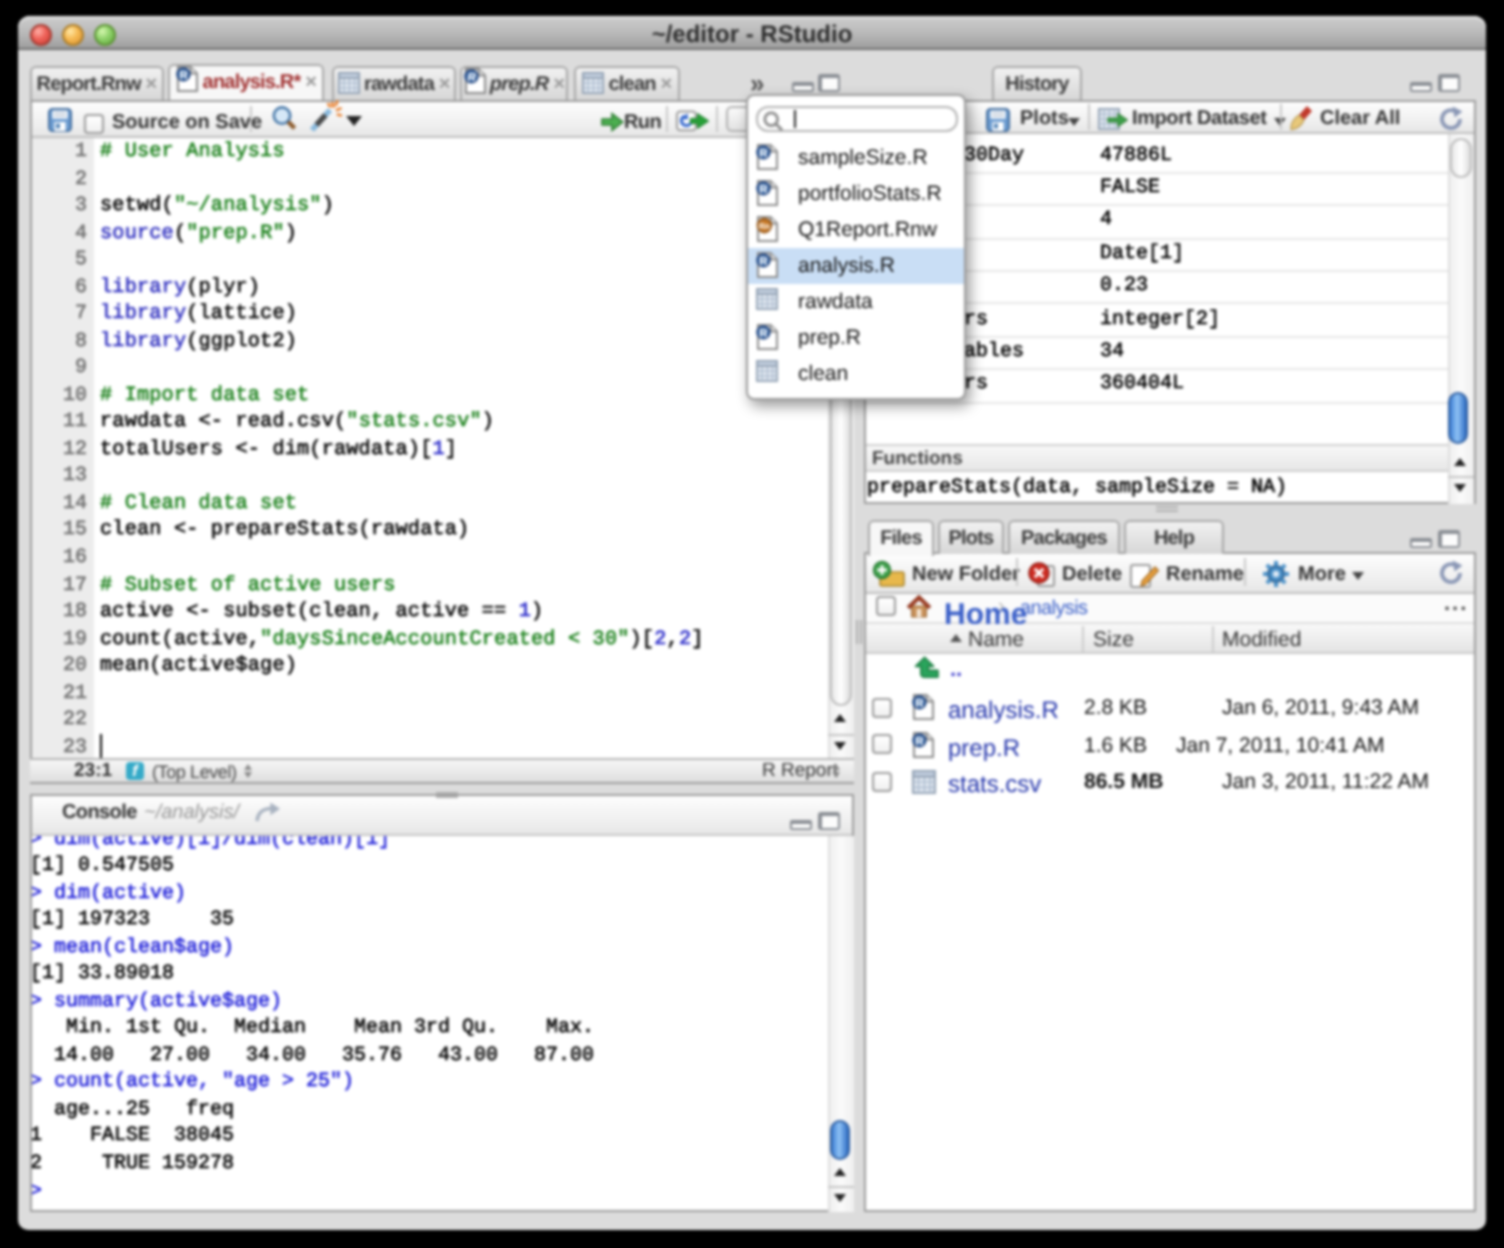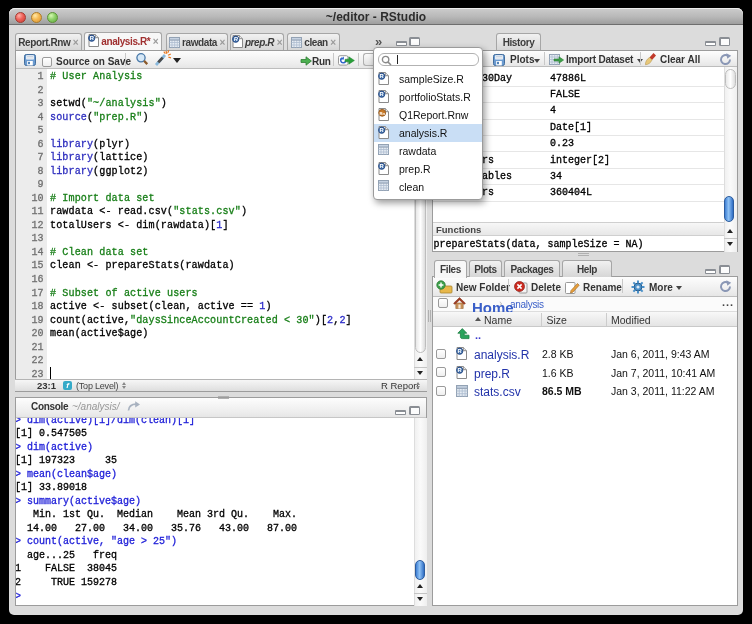--- a/index.html
+++ b/index.html
@@ -430,21 +430,21 @@
 <div class="frow" style="left:611px;top:348px;font-size:10.5px;">Jan 6, 2011, 9:43 AM</div>
 <div class="cb" style="left:436px;top:367px;"></div>
 <svg class="abs" style="left:456px;top:365.5px;" width="11" height="13" viewBox="0 0 11 13">
       <path d="M1 .5h6.3L10.5 3.7V12.5H1z" fill="#fff" stroke="#8a8a8a"></path>
       <path d="M7.3 .5V3.7H10.5" fill="#e8e8e8" stroke="#8a8a8a"></path>
       <circle cx="3.7" cy="4.2" r="3.1" fill="#4271ad" stroke="#2a4d85"></circle>
       <text x="3.7" y="6.3" font-size="5.8" fill="#fff" text-anchor="middle" font-family="Liberation Sans,sans-serif" font-weight="bold">R</text>
     </svg>
 <div class="frow flink" style="left:474px;top:366.5px;">prep.R</div>
 <div class="frow" style="left:542px;top:366.5px;font-size:10.5px;">1.6 KB</div>
-<div class="frow" style="left:611px;top:366.5px;font-size:10.5px;">Jan 7, 2011, 10:41 AM</div>
+<div class="frow" style="left:588px;top:366.5px;font-size:10.5px;">Jan 7, 2011, 10:41 AM</div>
 <div class="cb" style="left:436px;top:385.5px;"></div>
 <svg class="abs" style="left:456px;top:384.5px;" width="12" height="12" viewBox="0 0 11 11">
       <rect x="0.5" y="0.5" width="10" height="10" fill="#e7edf4" stroke="#93a2b4"></rect>
       <path d="M0.5 3h10M0.5 5.5h10M0.5 8h10M3 0.5v10M5.7 0.5v10M8.3 0.5v10" stroke="#aebdd0" stroke-width="0.8" fill="none"></path>
       <rect x="0.5" y="0.5" width="10" height="2.5" fill="#c6d2e2" stroke="#93a2b4"></rect>
     </svg>
 <div class="frow flink" style="left:474px;top:385px;">stats.csv</div>
 <div class="frow" style="left:542px;top:385px;font-size:10.5px;font-weight:bold;">86.5 MB</div>
 <div class="frow" style="left:611px;top:385px;font-size:10.5px;">Jan 3, 2011, 11:22 AM</div>
 <div class="abs" style="left:218px;top:396px;width:11px;height:3px;border-top:1px solid #b0b0b0;border-bottom:1px solid #b0b0b0;"></div>

